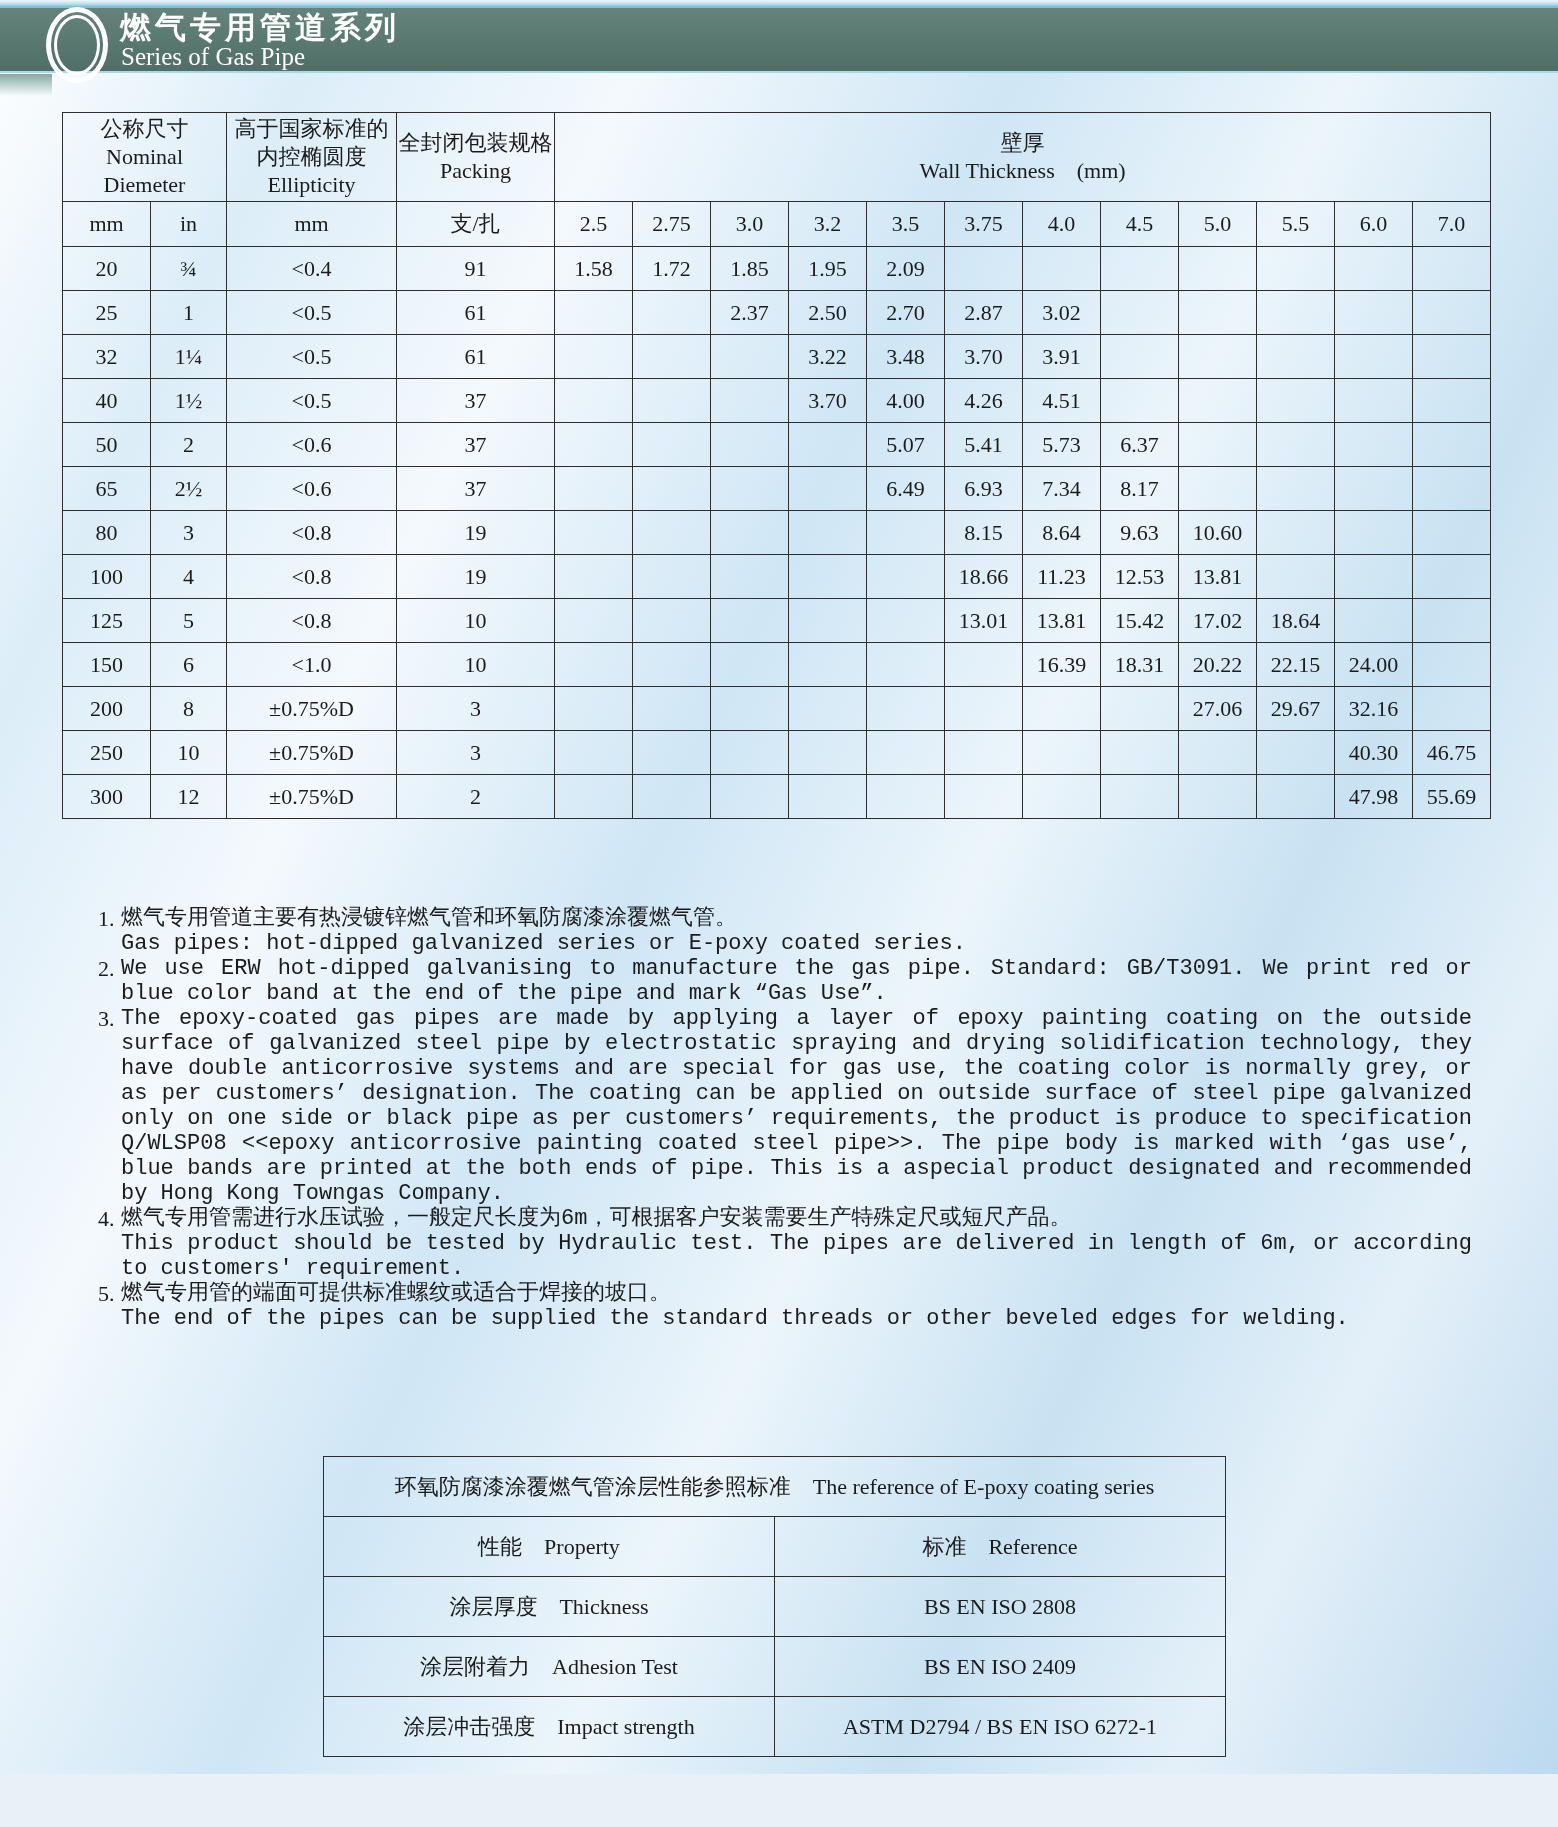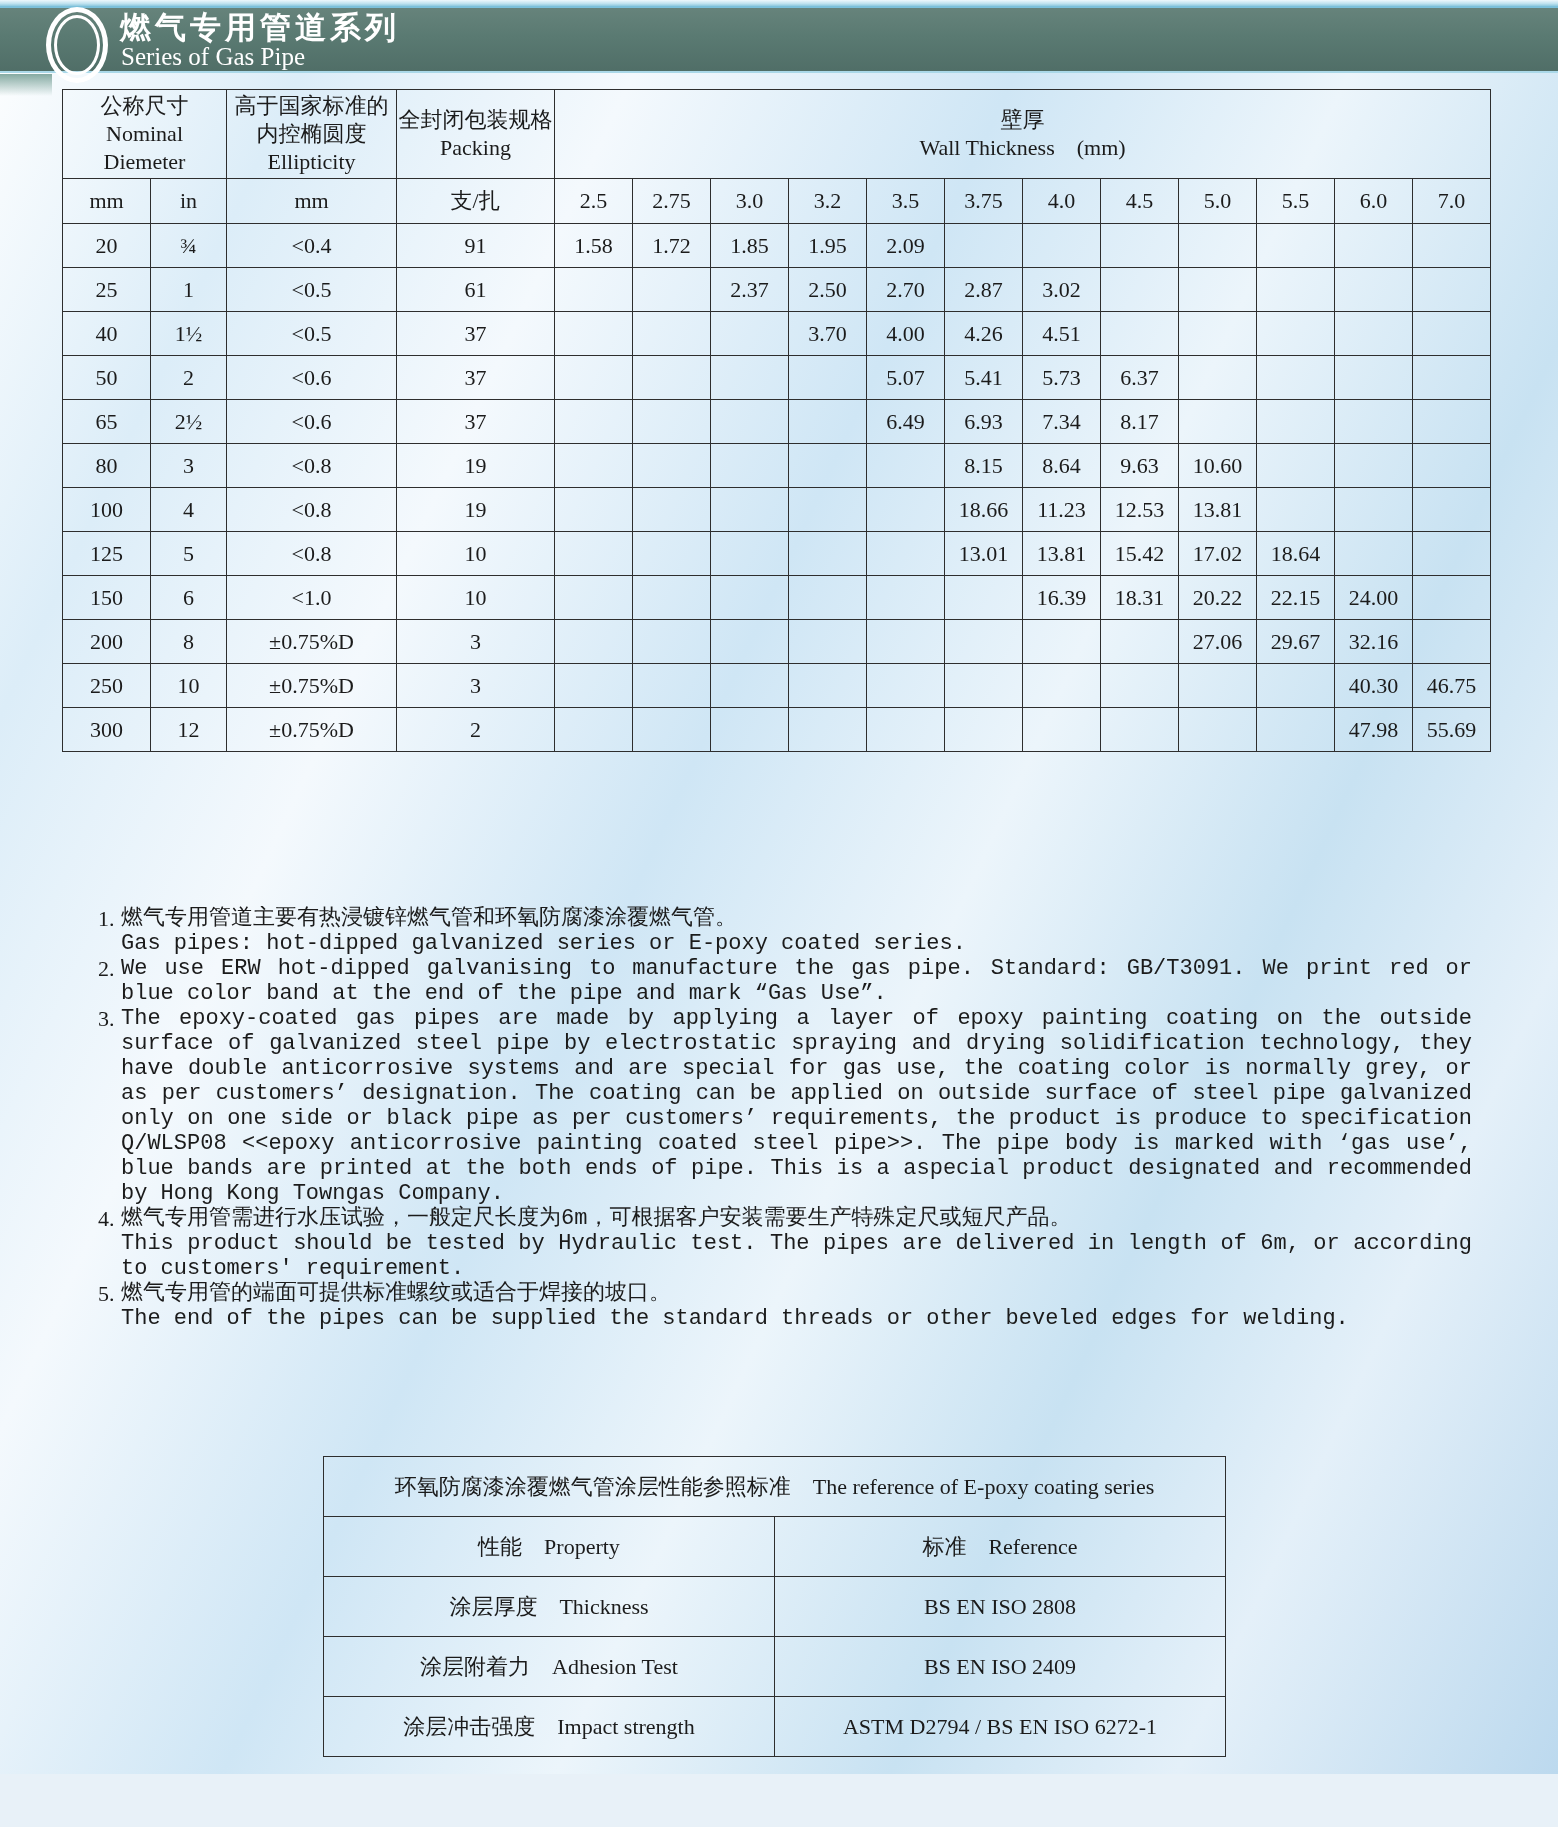--- a/index.html
+++ b/index.html
@@ -27,21 +27,21 @@
     background:linear-gradient(180deg,#85aaa2 0%,rgba(190,219,213,0) 100%);}
   .logo{position:absolute;left:46px;top:7px;width:62px;height:76px;
     border:5px solid #ffffff;border-radius:50%;z-index:3;}
   .logo-inner{position:absolute;inset:3px;border:3px solid #ffffff;border-radius:50%;}
   .title-zh{position:absolute;left:120px;top:12px;font-size:31px;line-height:32px;
     color:#ffffff;font-weight:bold;letter-spacing:4px;z-index:2;}
   .title-en{position:absolute;left:121px;top:44px;font-size:25px;line-height:26px;
     color:#ffffff;z-index:2;}
 
   
-  .main-table{position:absolute;left:62px;top:89px;width:1428px;
+  .main-table{position:absolute;left:62px;top:112px;width:1428px;
     border-collapse:collapse;table-layout:fixed;}
   .main-table th,.main-table td{
     border:1.5px solid var(--border-dark);text-align:center;vertical-align:middle;
     font-weight:normal;font-size:22px;padding:0;overflow:hidden;}
   .main-table thead tr.group-row th{height:89px;}
   .main-table thead tr.sub-row th{height:45px;}
   .main-table tbody td{height:44px;}
   .hline{display:block;line-height:28px;}
 
   
@@ -161,20 +161,38 @@
           <td>2.70</td>
           <td>2.87</td>
           <td>3.02</td>
           <td></td>
           <td></td>
           <td></td>
           <td></td>
           <td></td>
         </tr>
         <tr>
+          <td>32</td>
+          <td>1¼</td>
+          <td>&lt;0.5</td>
+          <td>61</td>
+          <td></td>
+          <td></td>
+          <td></td>
+          <td>3.22</td>
+          <td>3.48</td>
+          <td>3.70</td>
+          <td>3.91</td>
+          <td></td>
+          <td></td>
+          <td></td>
+          <td></td>
+          <td></td>
+        </tr>
+        <tr>
           <td>40</td>
           <td>1½</td>
           <td>&lt;0.5</td>
           <td>37</td>
           <td></td>
           <td></td>
           <td></td>
           <td>3.70</td>
           <td>4.00</td>
           <td>4.26</td>

